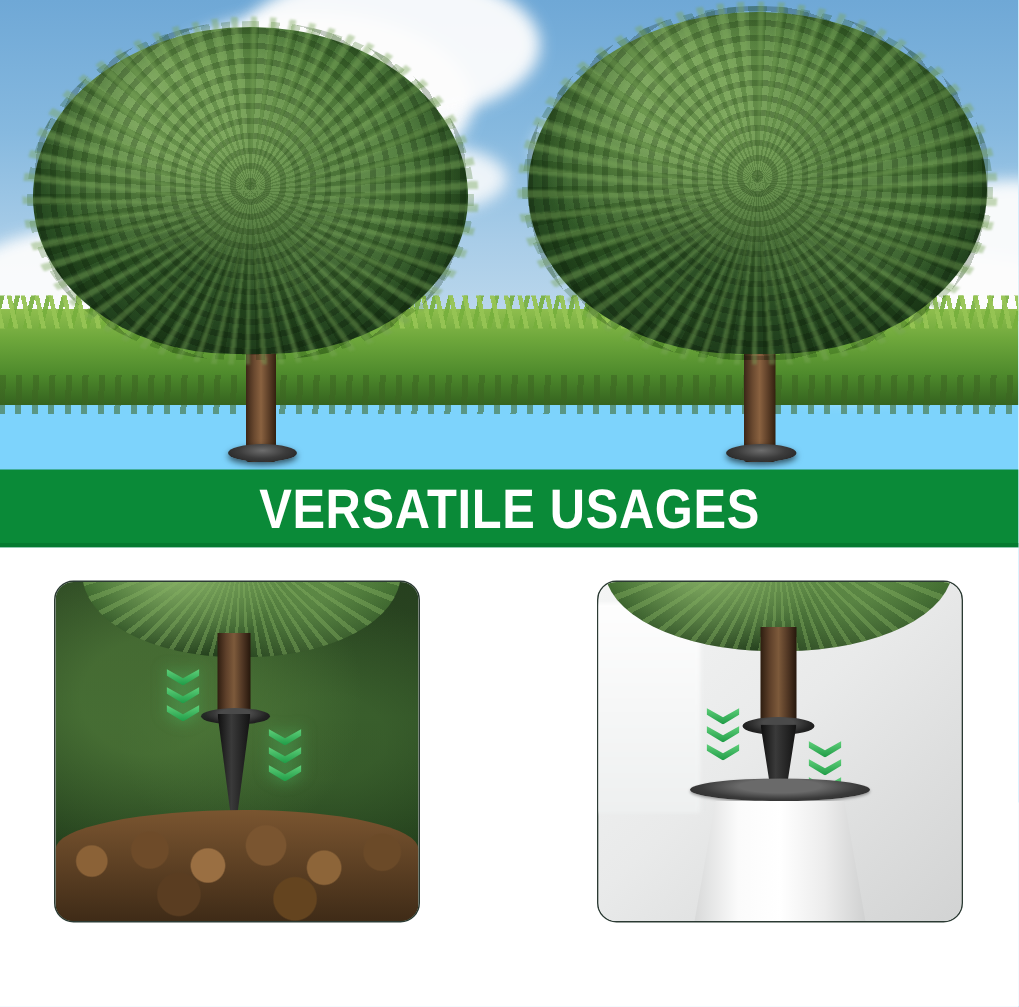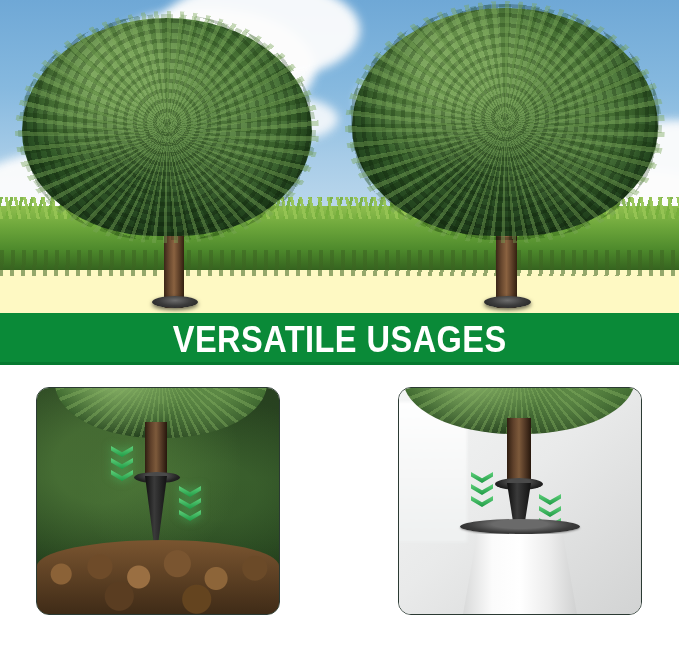--- a/index.html
+++ b/index.html
@@ -2,21 +2,21 @@
 <html><head>
 <meta charset="utf-8">
 <style>
   * { margin:0; padding:0; box-sizing:border-box; }
   html, body {
     width:679px; height:671px;
     font-family:"Liberation Sans", sans-serif;
     background:#ffffff;
     overflow:hidden;
   }
-  .page { position:relative; width:679px; height:535px; background:#fef9c3; }
+  .page { position:relative; width:679px; height:535px; background:#7dd3fc; }
 
   
   .hero { position:absolute; left:0; top:0; width:679px; height:314px; overflow:hidden; }
   .sky {
     position:absolute; left:0; top:0; width:679px; height:232px;
     background:linear-gradient(to bottom,#6fa8d6 0%,#86b9df 38%,#a9cde8 70%,#c3dcee 100%);
   }
   .cloud { position:absolute; border-radius:50%; background:#fdfdfd; filter:blur(5px); opacity:.95; }
   .cl1 { left:-30px; top:150px; width:210px; height:86px; }
   .cl2 { left:40px; top:176px; width:180px; height:70px; }

